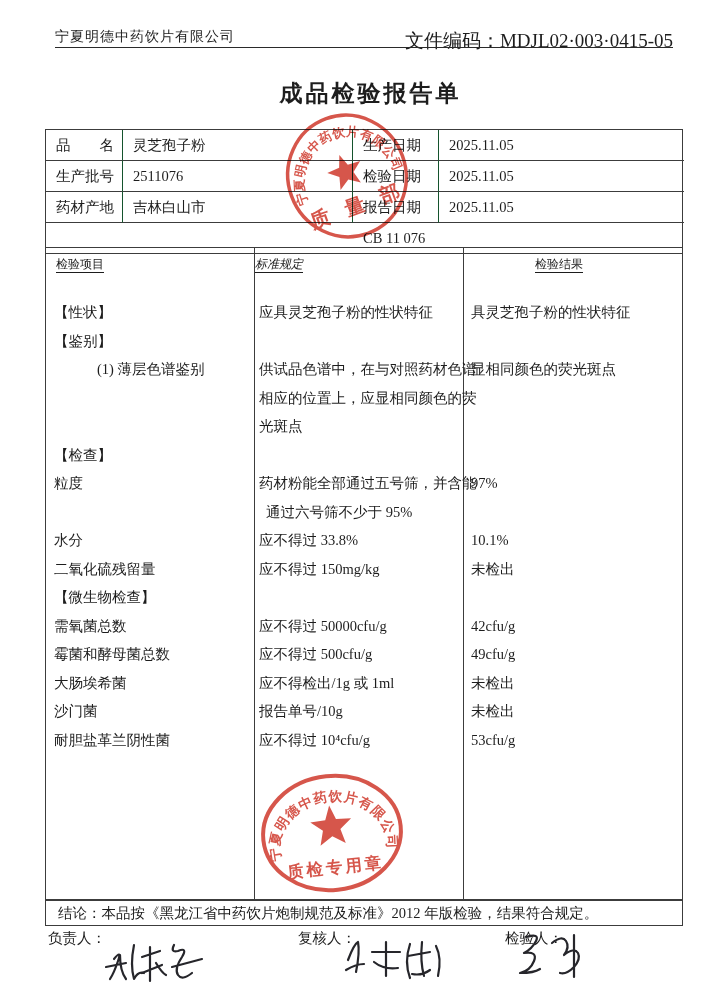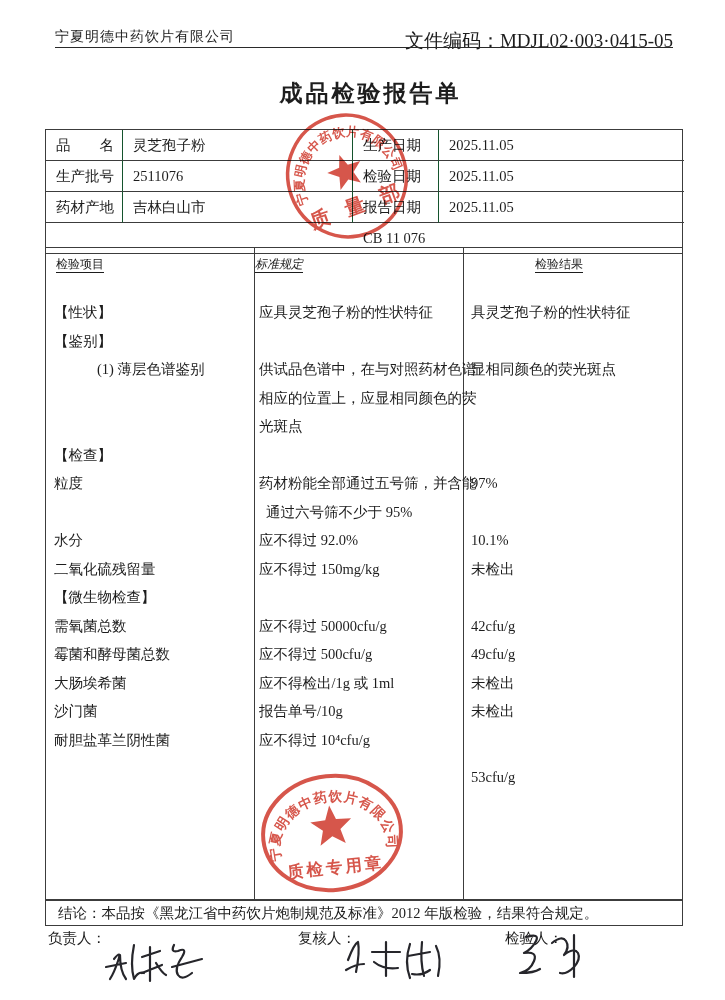--- a/index.html
+++ b/index.html
@@ -88,41 +88,41 @@
         <div class="cell" style="left: 213px; top: 112px;">供试品色谱中，在与对照药材色谱</div>
         <div class="cell" style="left: 213px; top: 140.5px;">相应的位置上，应显相同颜色的荧</div>
         <div class="cell" style="left: 213px; top: 169px;">光斑点</div>
         <div class="cell" style="left: 425px; top: 112px;">显相同颜色的荧光斑点</div>
         <div class="cell" style="left: 8px; top: 197.5px;">【检查】</div>
         <div class="cell" style="left: 8px; top: 226px;">粒度</div>
         <div class="cell" style="left: 213px; top: 226px;">药材粉能全部通过五号筛，并含能</div>
         <div class="cell" style="left: 220px; top: 254.5px;">通过六号筛不少于 95%</div>
         <div class="cell" style="left: 425px; top: 226px;">97%</div>
         <div class="cell" style="left: 8px; top: 283px;">水分</div>
-        <div class="cell" style="left: 213px; top: 283px;">应不得过 92.0%</div>
+        <div class="cell" style="left: 213px; top: 283px;">应不得过 33.8%</div>
         <div class="cell" style="left: 425px; top: 283px;">10.1%</div>
         <div class="cell" style="left: 8px; top: 311.5px;">二氧化硫残留量</div>
         <div class="cell" style="left: 213px; top: 311.5px;">应不得过 150mg/kg</div>
         <div class="cell" style="left: 425px; top: 311.5px;">未检出</div>
         <div class="cell" style="left: 8px; top: 340px;">【微生物检查】</div>
         <div class="cell" style="left: 8px; top: 368.5px;">需氧菌总数</div>
         <div class="cell" style="left: 213px; top: 368.5px;">应不得过 50000cfu/g</div>
         <div class="cell" style="left: 425px; top: 368.5px;">42cfu/g</div>
         <div class="cell" style="left: 8px; top: 397px;">霉菌和酵母菌总数</div>
         <div class="cell" style="left: 213px; top: 397px;">应不得过 500cfu/g</div>
         <div class="cell" style="left: 425px; top: 397px;">49cfu/g</div>
         <div class="cell" style="left: 8px; top: 425.5px;">大肠埃希菌</div>
         <div class="cell" style="left: 213px; top: 425.5px;">应不得检出/1g 或 1ml</div>
         <div class="cell" style="left: 425px; top: 425.5px;">未检出</div>
         <div class="cell" style="left: 8px; top: 454px;">沙门菌</div>
         <div class="cell" style="left: 213px; top: 454px;">报告单号/10g</div>
         <div class="cell" style="left: 425px; top: 454px;">未检出</div>
         <div class="cell" style="left: 8px; top: 482.5px;">耐胆盐革兰阴性菌</div>
         <div class="cell" style="left: 213px; top: 482.5px;">应不得过 10⁴cfu/g</div>
-        <div class="cell" style="left: 425px; top: 482.5px; margin-top: 37px;">53cfu/g</div>
+        <div class="cell" style="left: 425px; top: 482.5px;">53cfu/g</div>
       </div>
   </div>
 
   <svg class="abs stamp" style="left:262px;top:91px;" width="170" height="170" viewBox="-85 -85 170 170">
     <g transform="rotate(-20)">
       <ellipse class="stamp-ink" cx="0" cy="0" rx="59" ry="61" stroke-width="3.5"></ellipse>
       <path id="arcTop" d="M -41,30 A 46 48 0 1 1 41,30" fill="none"></path>
       <text font-size="12.5" letter-spacing="0.5">
         <textPath href="#arcTop" startOffset="50%" text-anchor="middle">宁夏明德中药饮片有限公司</textPath>
       </text>

